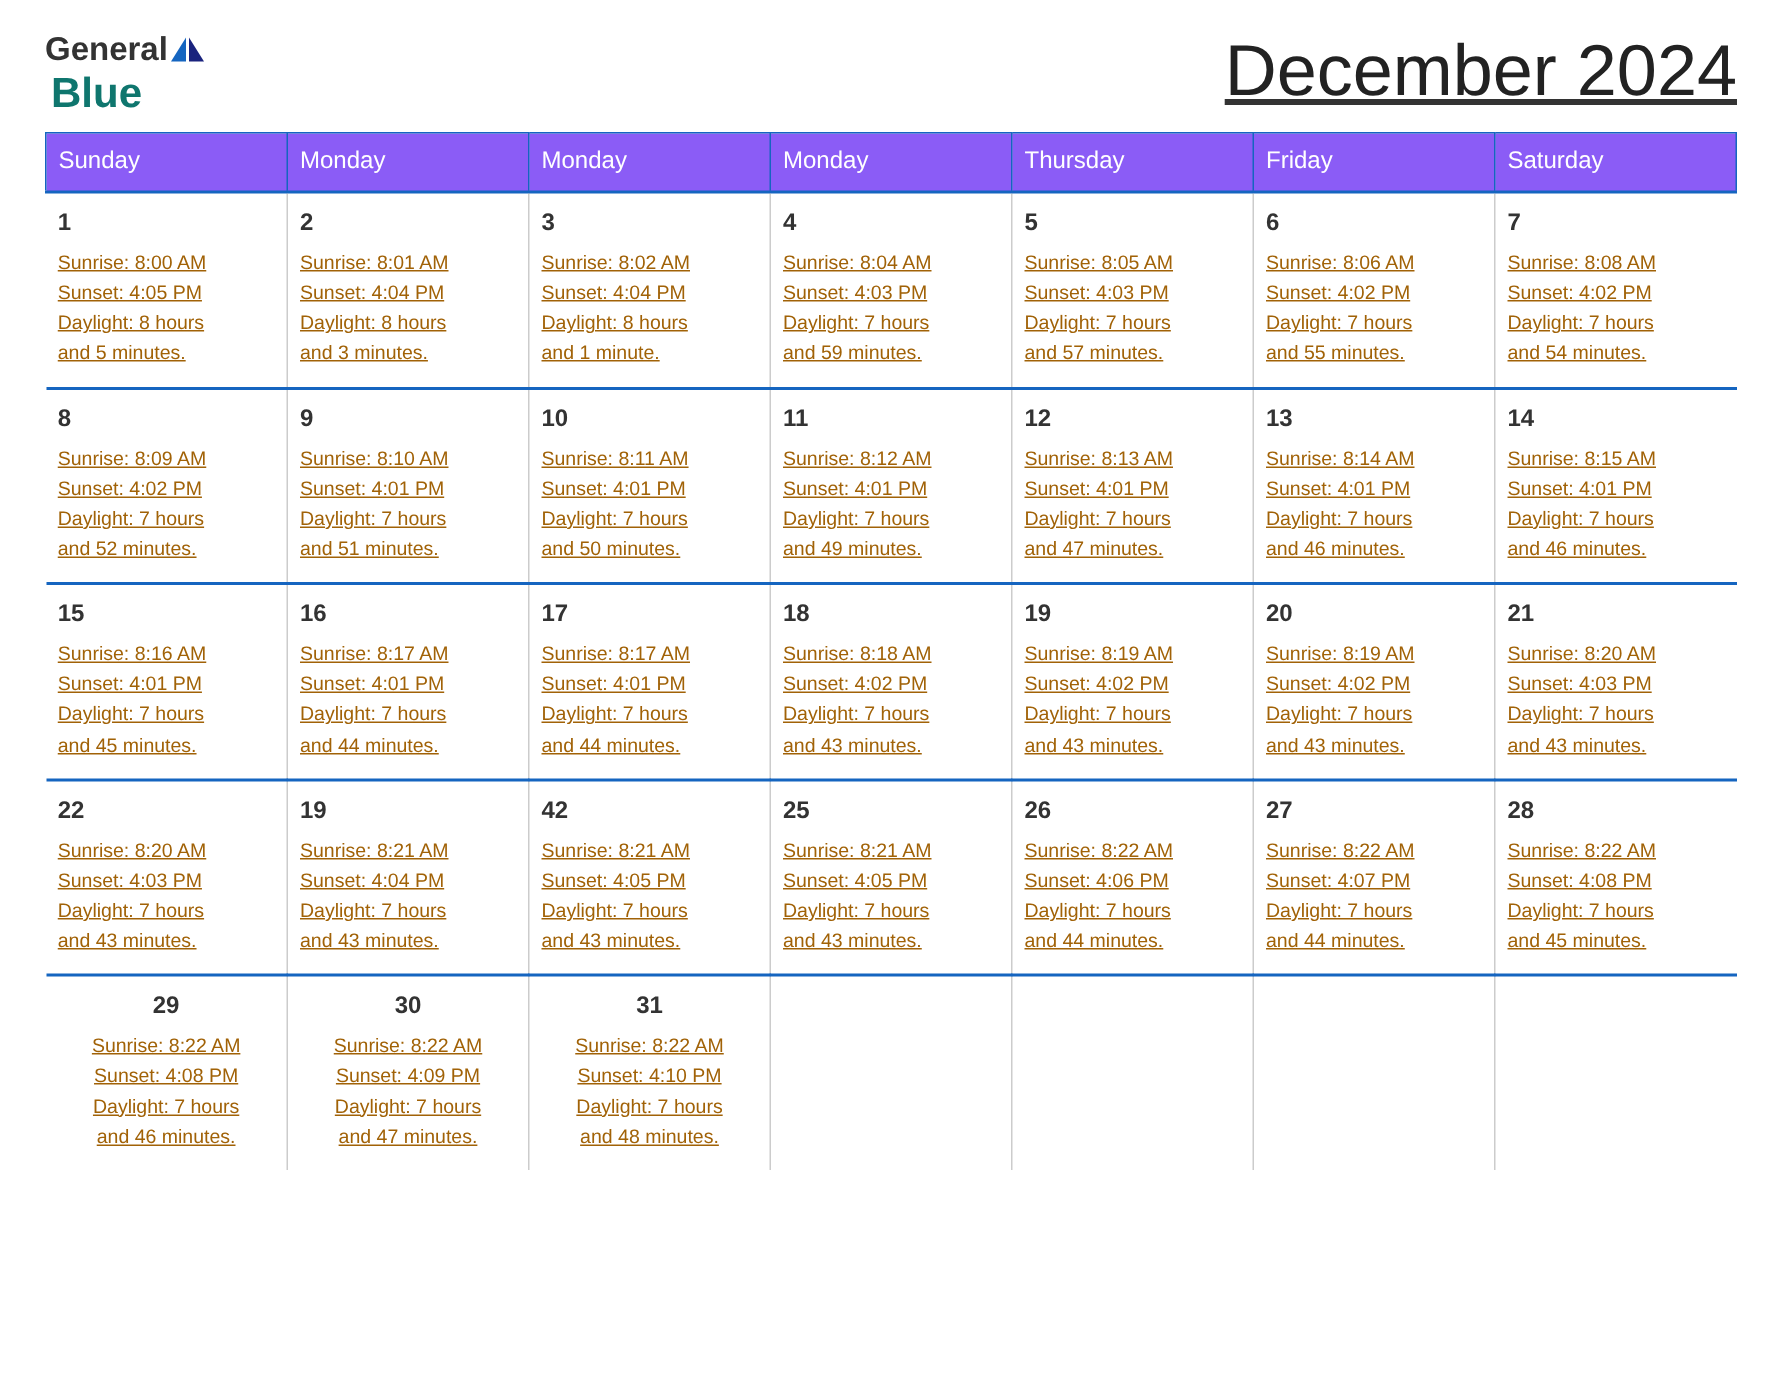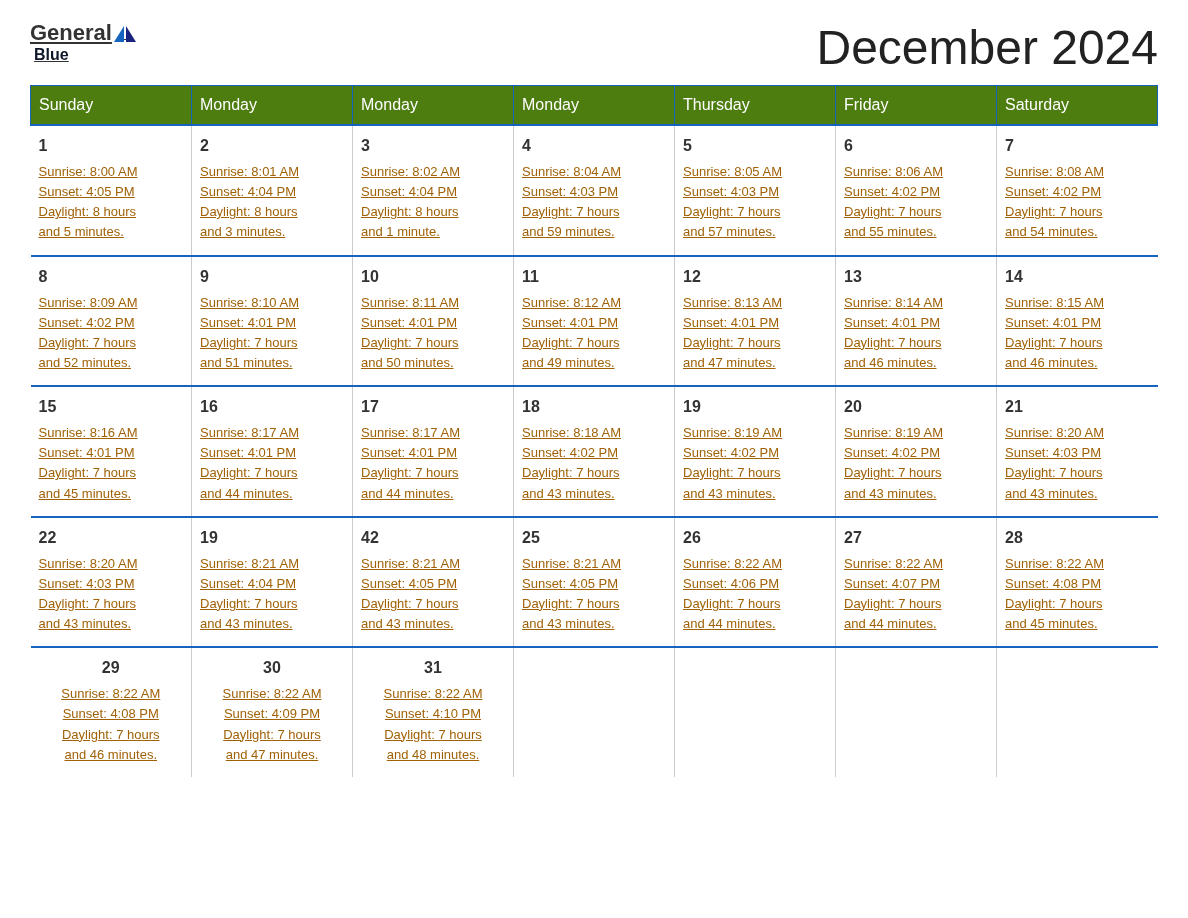--- a/index.html
+++ b/index.html
@@ -12,52 +12,52 @@
     .header-row {
       display: flex;
       justify-content: space-between;
       align-items: flex-start;
       margin-bottom: 10px;
     }
     .logo {
       display: flex;
       align-items: center;
       gap: 4px;
-      text-decoration: underline;
     }
     .logo-text-general {
       font-size: 22px;
       font-weight: bold;
       color: #333;
     }
     .logo-text-blue {
-      font-size: 16px;
+      font-size: 28px;
       font-weight: bold;
-      color: #0f172a;
+      color: #0f766e;
     }
     .title-block {
       text-align: right;
+      text-decoration: underline;
     }
     .calendar-title {
       font-size: 48px;
       font-weight: normal;
       color: #222;
     }
     .calendar-subtitle {
       font-size: 22px;
       color: #555;
       margin-top: 4px;
     }
     table {
       width: 100%;
       border-collapse: collapse;
       margin-top: 10px;
     }
     thead th {
-      background-color: #4d7c0f;
+      background-color: #8b5cf6;
       color: #fff;
       padding: 10px 8px;
       font-size: 16px;
       font-weight: normal;
       text-align: left;
       border: 1px solid #1565c0;
     }
     tbody tr {
       border-top: 2px solid #1565c0;
     }

